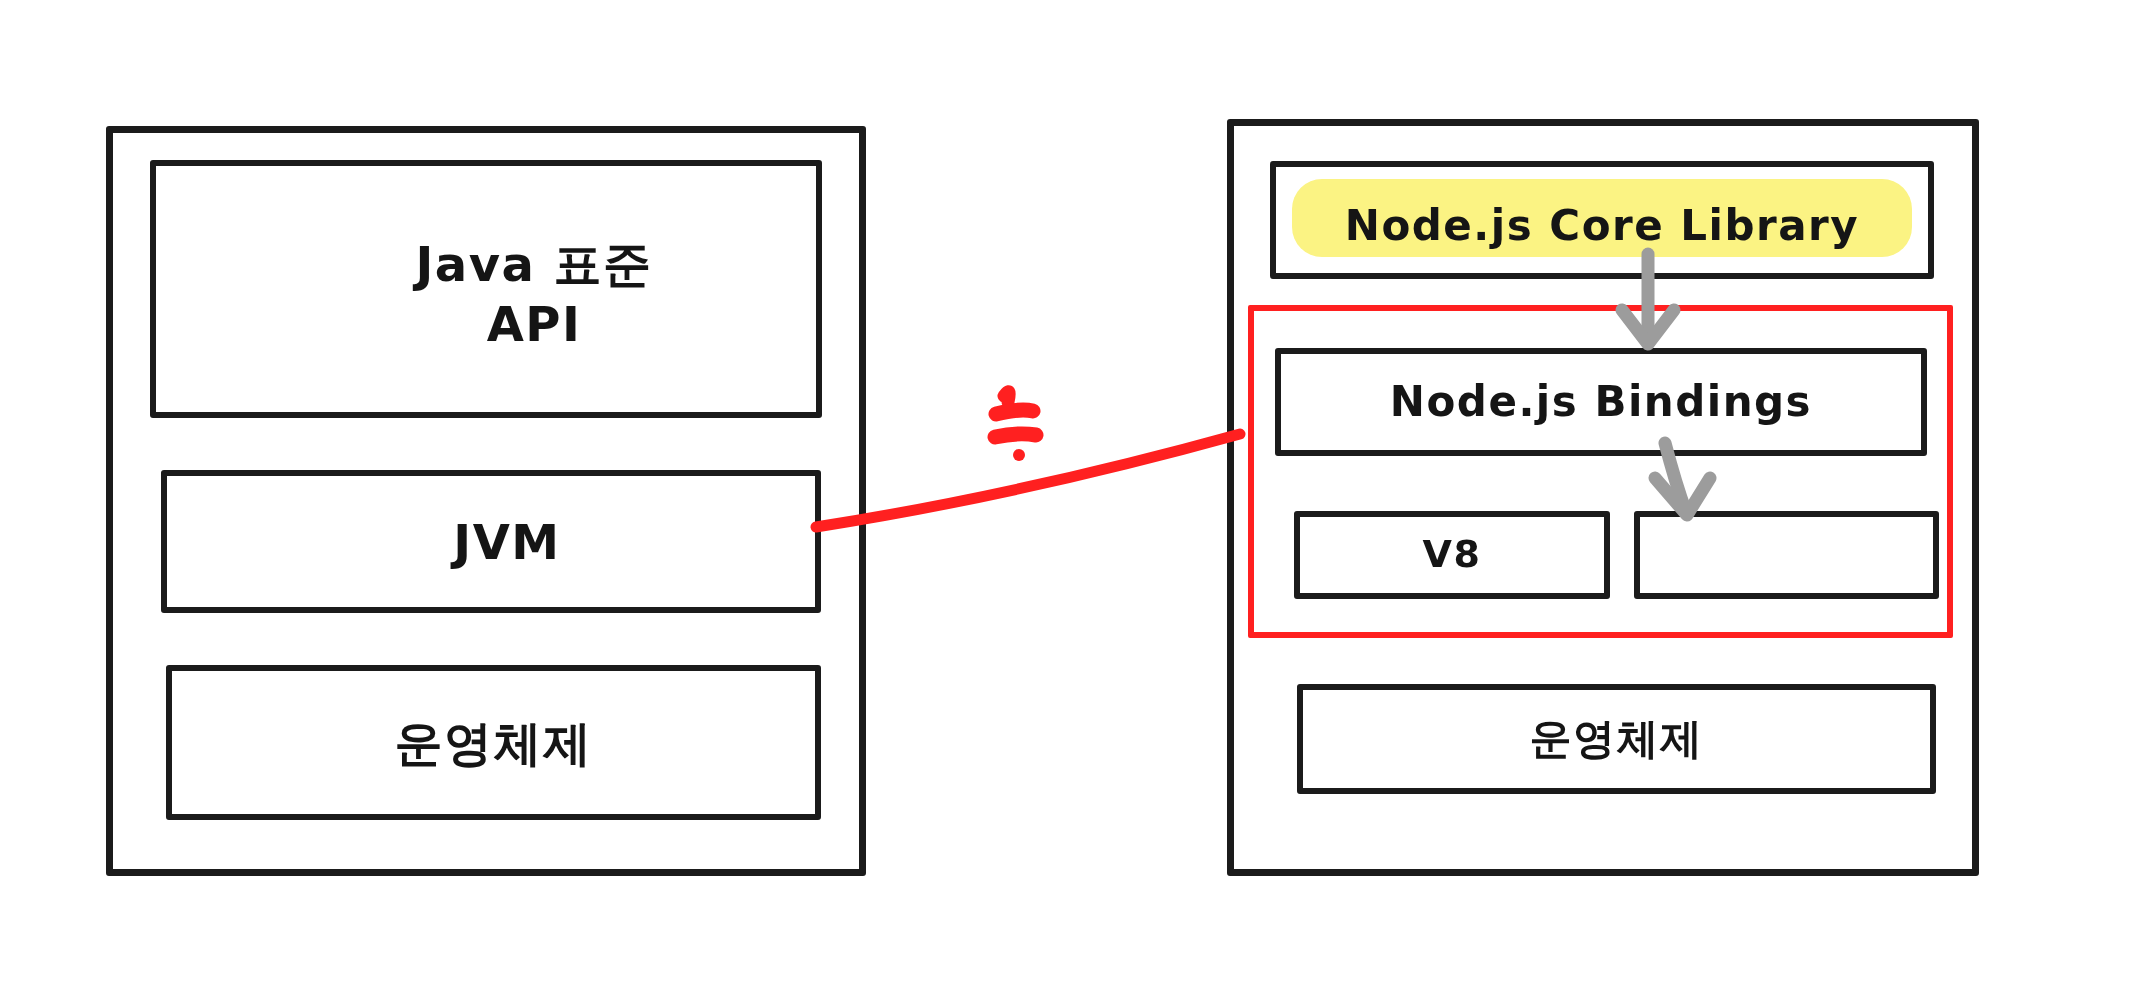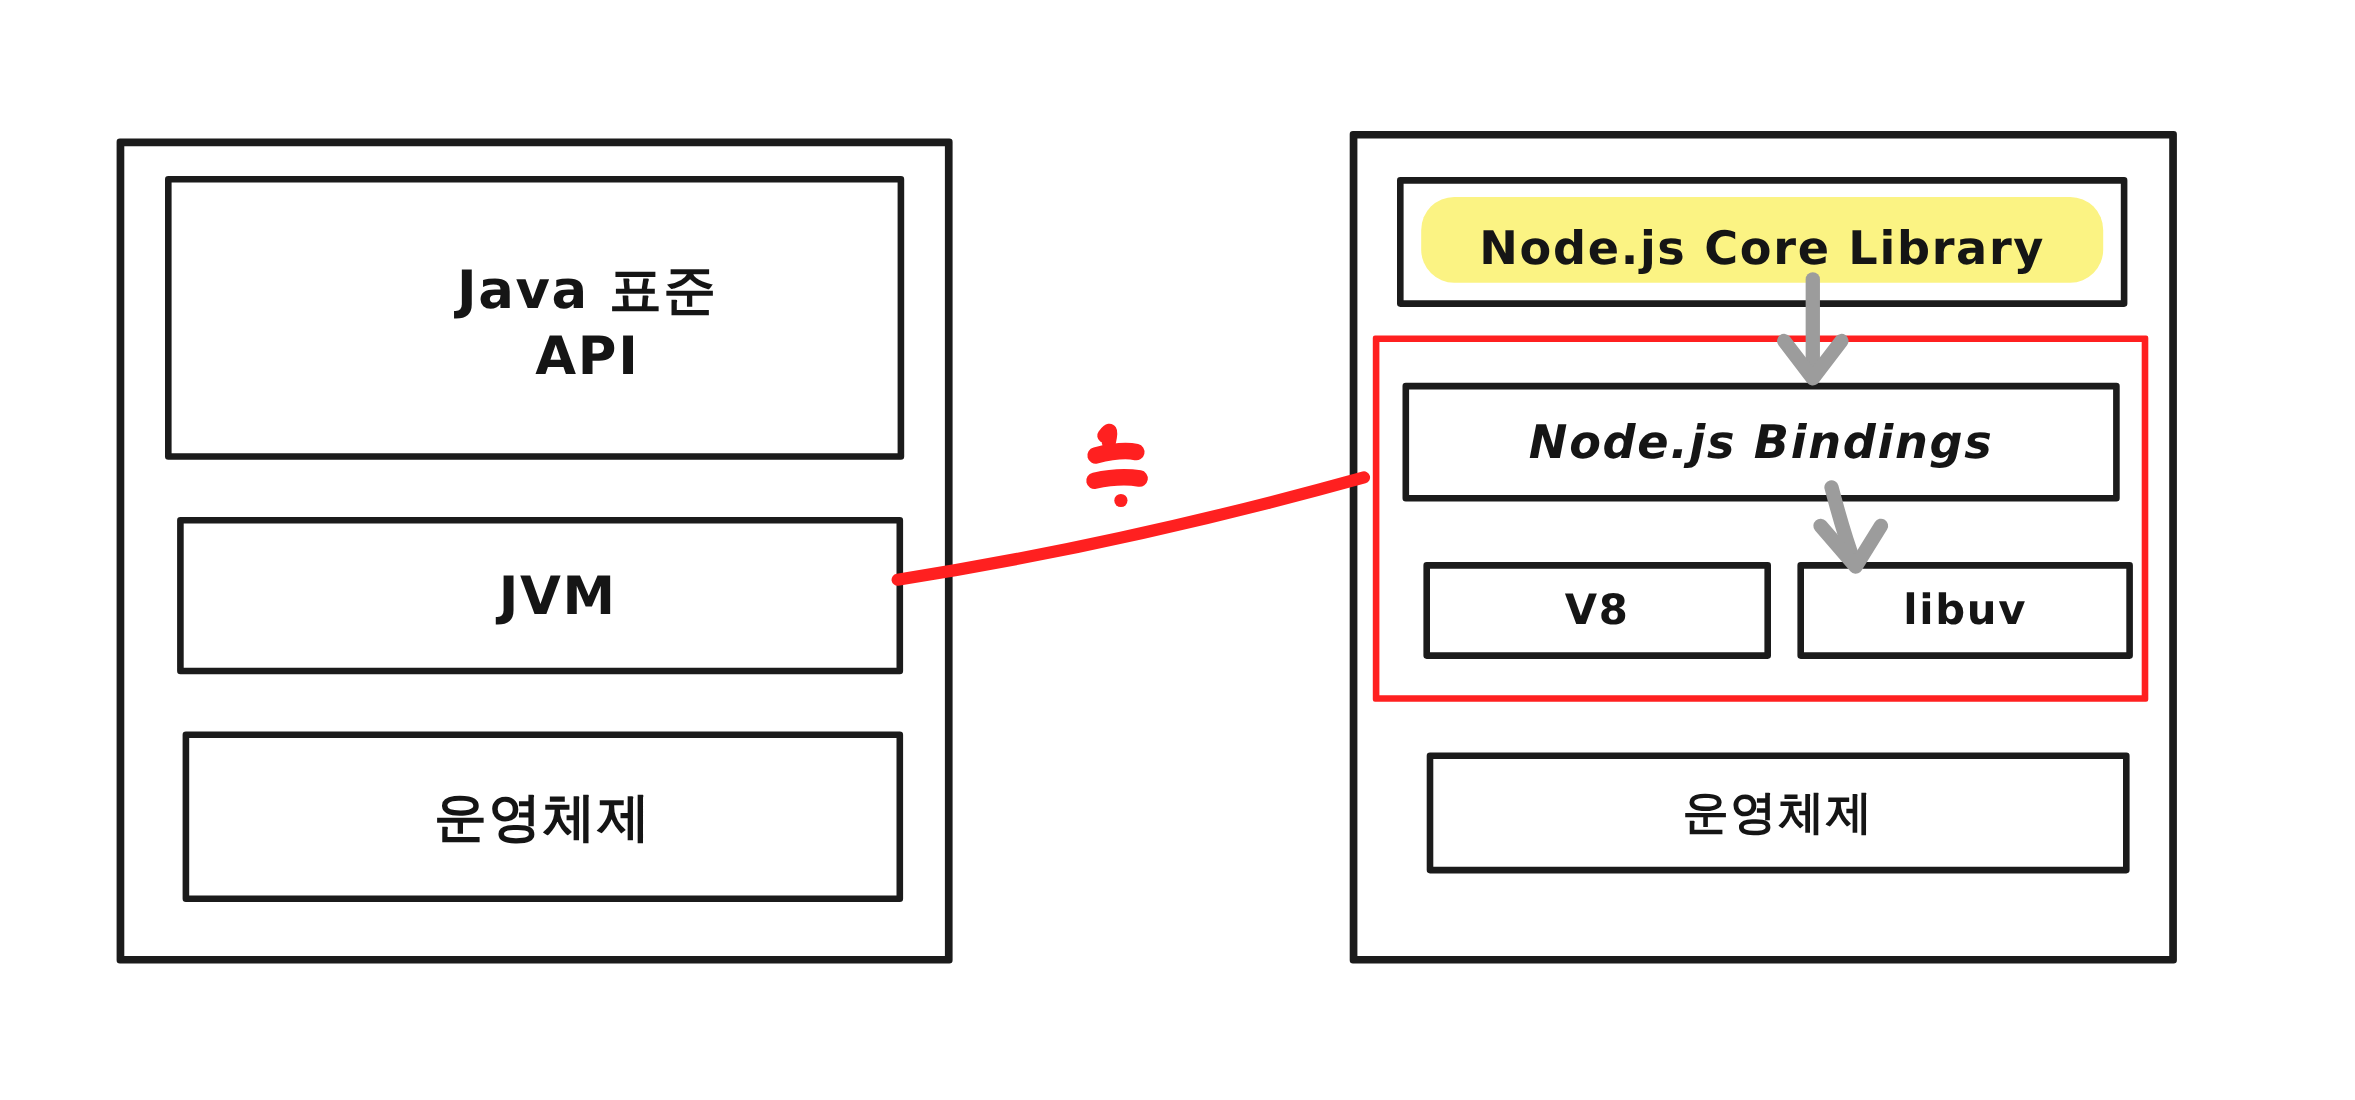--- a/index.html
+++ b/index.html
@@ -97,27 +97,26 @@
 
   <div class="box" style="left:1227px; top:119px; width:752px; height:757px;"></div>
 
   <div class="box inner" style="left:1270px; top:161px; width:664px; height:118px;"></div>
   <div class="highlight" style="left:1292px; top:179px; width:620px; height:78px;"></div>
   <div class="label mid on-top" style="left:1270px; top:161px; width:664px; height:130px;">Node.js  Core Library</div>
 
   <div class="box redbox" style="left:1248px; top:305px; width:705px; height:333px;"></div>
 
   <div class="box small" style="left:1275px; top:348px; width:652px; height:108px;"></div>
-  <div class="label mid" style="left:1275px; top:348px; width:652px; height:108px;font-style:italic;">Node.js  Bindings</div>
+  <div class="label mid" style="left:1275px; top:348px; width:652px; height:108px;">Node.js  Bindings</div>
 
   <div class="box small" style="left:1294px; top:511px; width:316px; height:88px;"></div>
   <div class="label sm" style="left:1294px; top:511px; width:316px; height:88px;">V8</div>
 
   <div class="box small" style="left:1634px; top:511px; width:305px; height:88px;"></div>
-  <div class="label sm" style="left:1634px; top:511px; width:305px; height:88px;">libuv</div>
 
   <div class="box small" style="left:1297px; top:684px; width:639px; height:110px;"></div>
   <div class="label mid" style="left:1297px; top:684px; width:639px; height:110px;">운영체제</div>
 
   <svg class="overlay" viewBox="0 0 2141 1000" xmlns="http://www.w3.org/2000/svg">
 
     <g>
       <path d="M1648 254 L1648 341" stroke="#9c9c9c" stroke-width="13" stroke-linecap="round" fill="none"></path>
       <path d="M1622 310 L1648 344 L1674 310" stroke="#9c9c9c" stroke-width="13" stroke-linecap="round" stroke-linejoin="round" fill="none"></path>
     </g>

